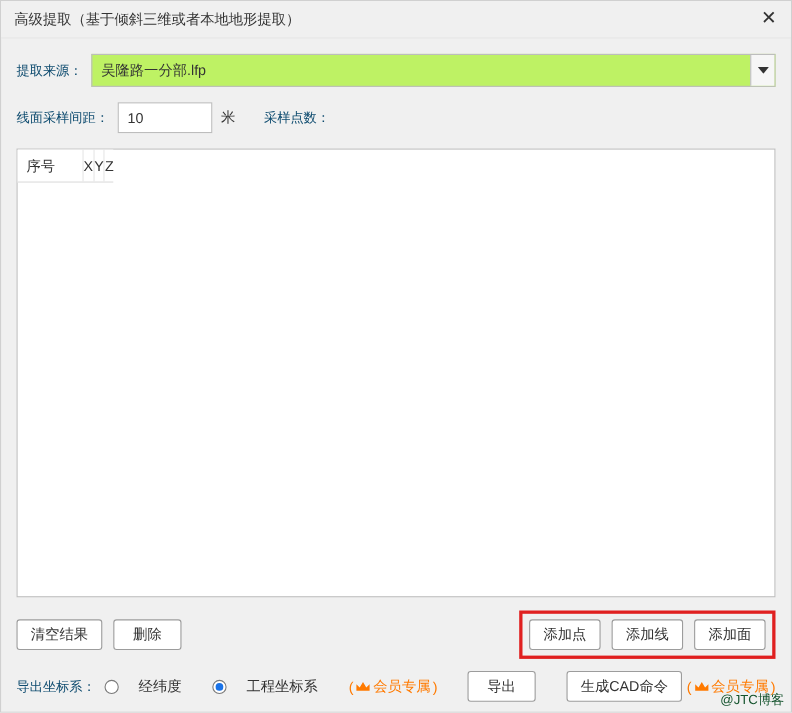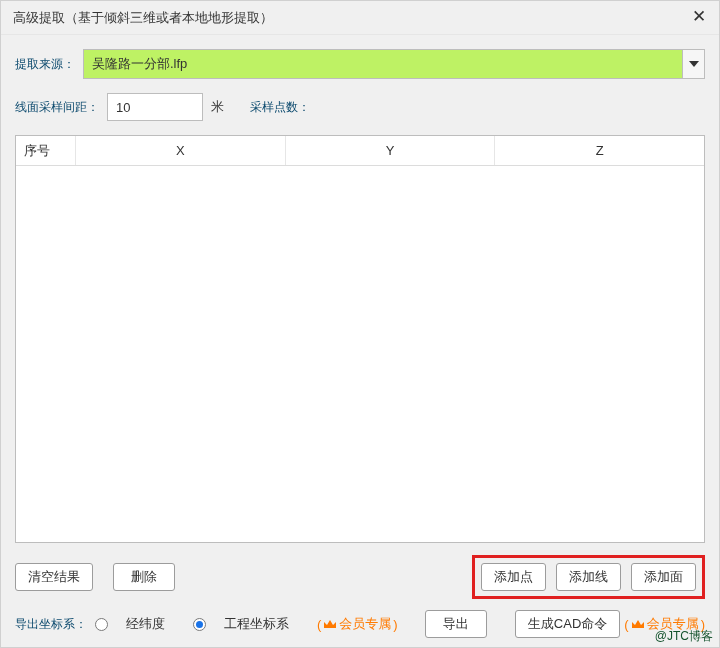--- a/index.html
+++ b/index.html
@@ -74,35 +74,35 @@
     height: 28px;
     border-left: 1px solid #bdbdbd;
     display: flex;
     align-items: center;
     justify-content: center;
     margin-right: -8px;
     background: #f6f6f6;
   }
   .combo-btn svg { width: 10px; height: 6px; fill: #333; }
   .num-input {
-    width: 96px;
+    width: 86px;
     height: 28px;
     border: 1px solid #bdbdbd;
     background: #fff;
     padding: 0 8px;
     font-size: 13px;
     color: #333;
   }
   .unit { margin: 0 26px 0 8px; color: #333; }
   .table-wrap {
     flex: 1;
     border: 1px solid #bdbdbd;
     background: #fff;
     display: flex;
-    flex-direction: column;
+    flex-direction: row;
     min-height: 0;
   }
   .thead {
     display: flex;
     height: 30px;
     border-bottom: 1px solid #dcdcdc;
     background: #fff;
   }
   .th {
     display: flex;
@@ -130,21 +130,21 @@
     border: 1px solid #9c9c9c;
     border-radius: 3px;
     padding: 0 12px;
     font-size: 13px;
     color: #333;
     display: inline-flex;
     align-items: center;
     justify-content: center;
     cursor: default;
   }
-  .btn-row-left { display: flex; gap: 20px; }
+  .btn-row-left { display: flex; gap: 10px; }
   .red-box {
     border: 3px solid #e02020;
     padding: 5px 6px;
     display: flex;
     gap: 10px;
     margin-left: auto;
   }
   .export-row {
     display: flex;
     align-items: center;

